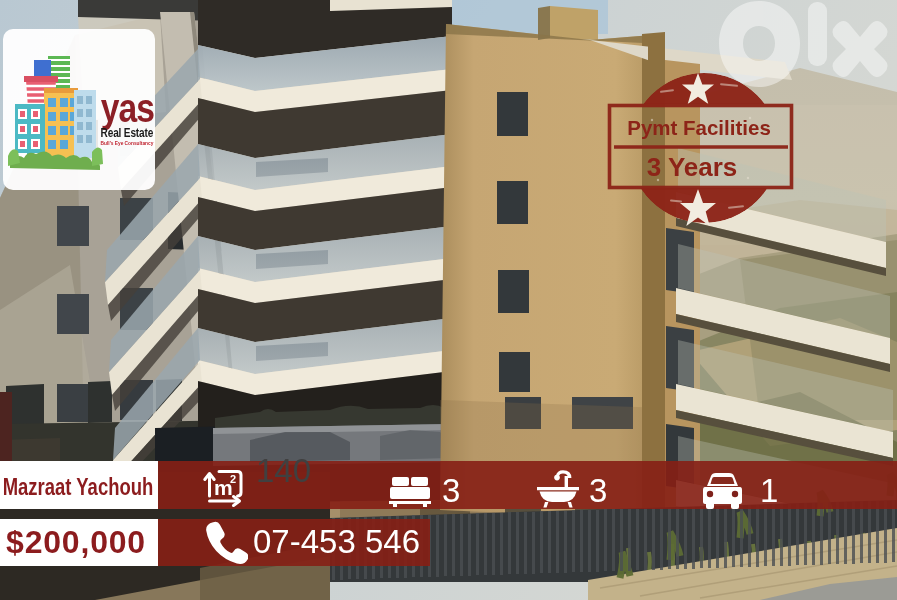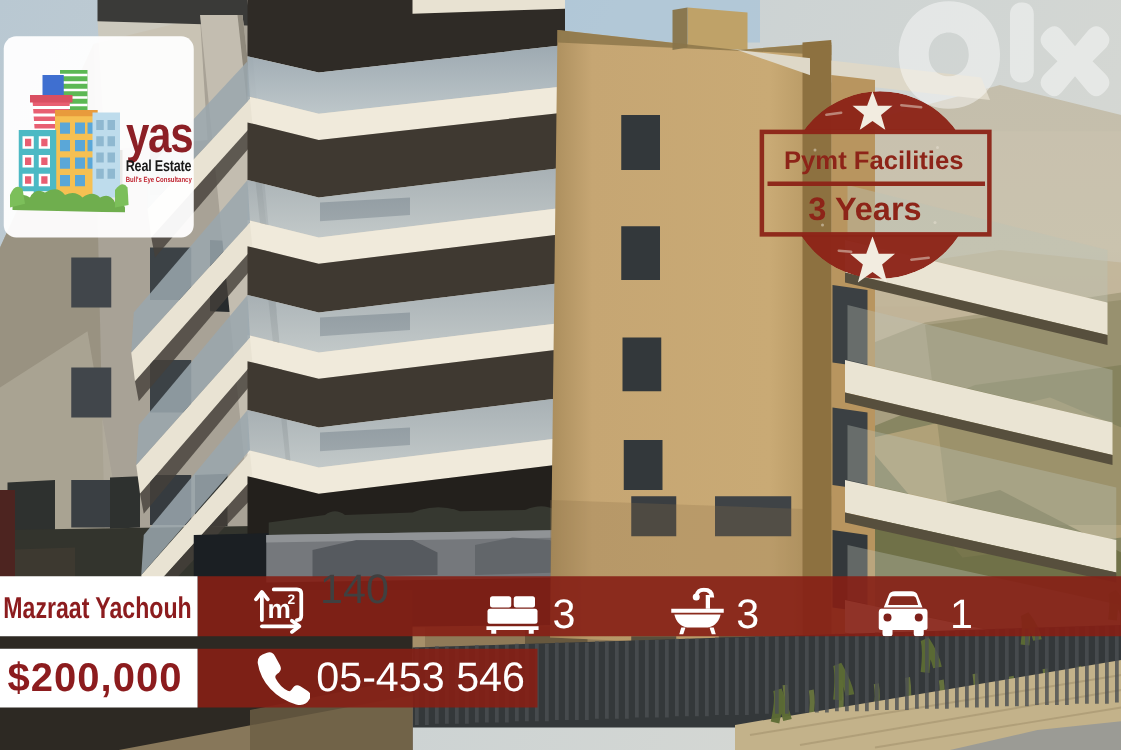--- a/index.html
+++ b/index.html
@@ -535,14 +535,14 @@
   <circle cx="8" cy="22" r="3.2" fill="#7e211b"></circle>
   <circle cx="33" cy="22" r="3.2" fill="#7e211b"></circle>
 </svg>
 
 <div class="abs" style="left:760px;top:472px;color:#fff;font-size:33px;">1</div>
 
 <svg class="abs" style="left:203px;top:520px;" width="45" height="45" viewBox="0 0 42 42">
   <path d="M9.4,2.2 Q13.6,0.4 15.8,4.4 L19.6,11.4 Q21.6,15.2 17.6,17.8 Q15.4,19.2 16.4,21.2 Q19.6,27.4 25.4,30.4 Q27.4,31.4 28.6,29.2 Q30.8,25 34.8,27 L40,30.4 Q44,33 41.6,36.8 Q38.4,42.4 31.6,40.6 Q20.4,37.6 12.4,29 Q4.6,20.2 3.0,9.8 Q2.4,4 9.4,2.2 Z" fill="#ffffff"></path>
 </svg>
 
-<div class="abs" style="left:253px;top:523px;color:#fff;font-size:33px;">05-453 546</div>
+<div class="abs" style="left:253px;top:523px;color:#fff;font-size:33px;">07-453 546</div>
 </div>
 
 </body></html>

